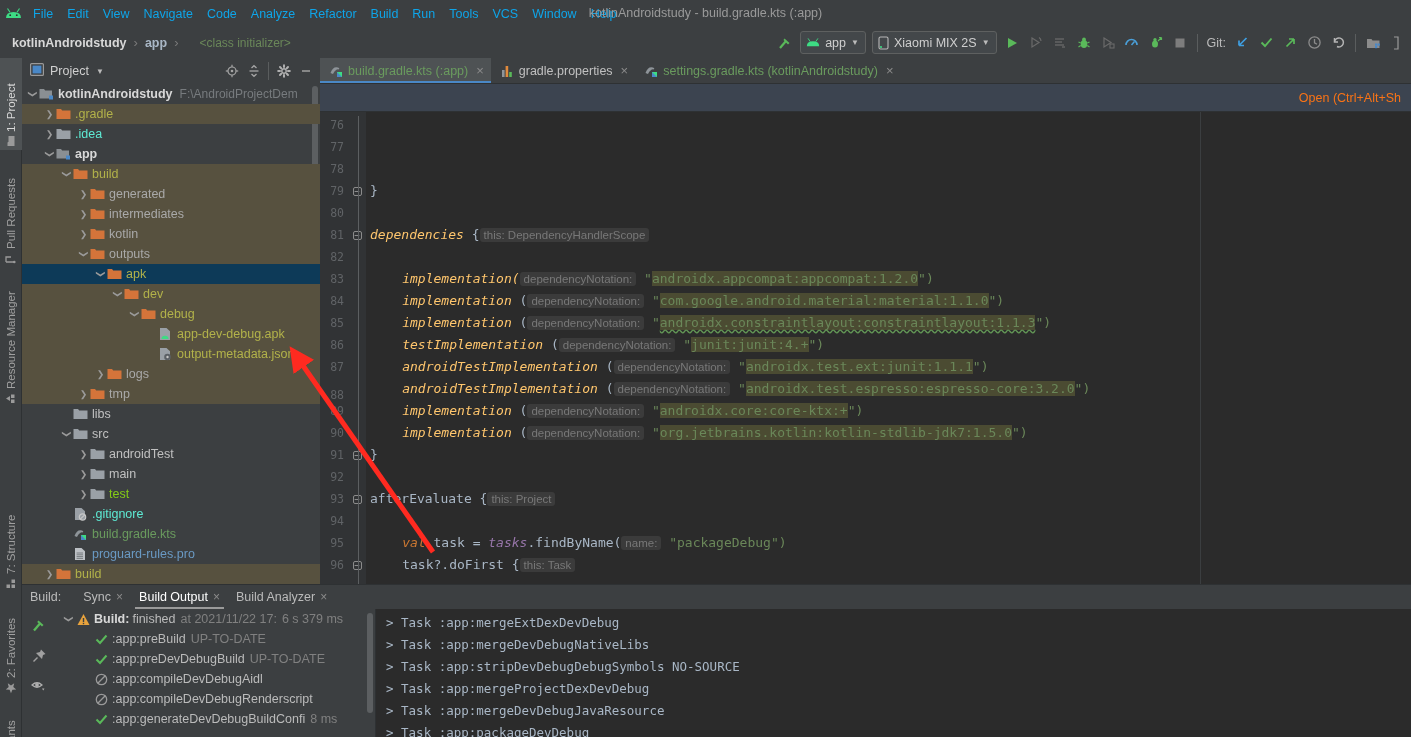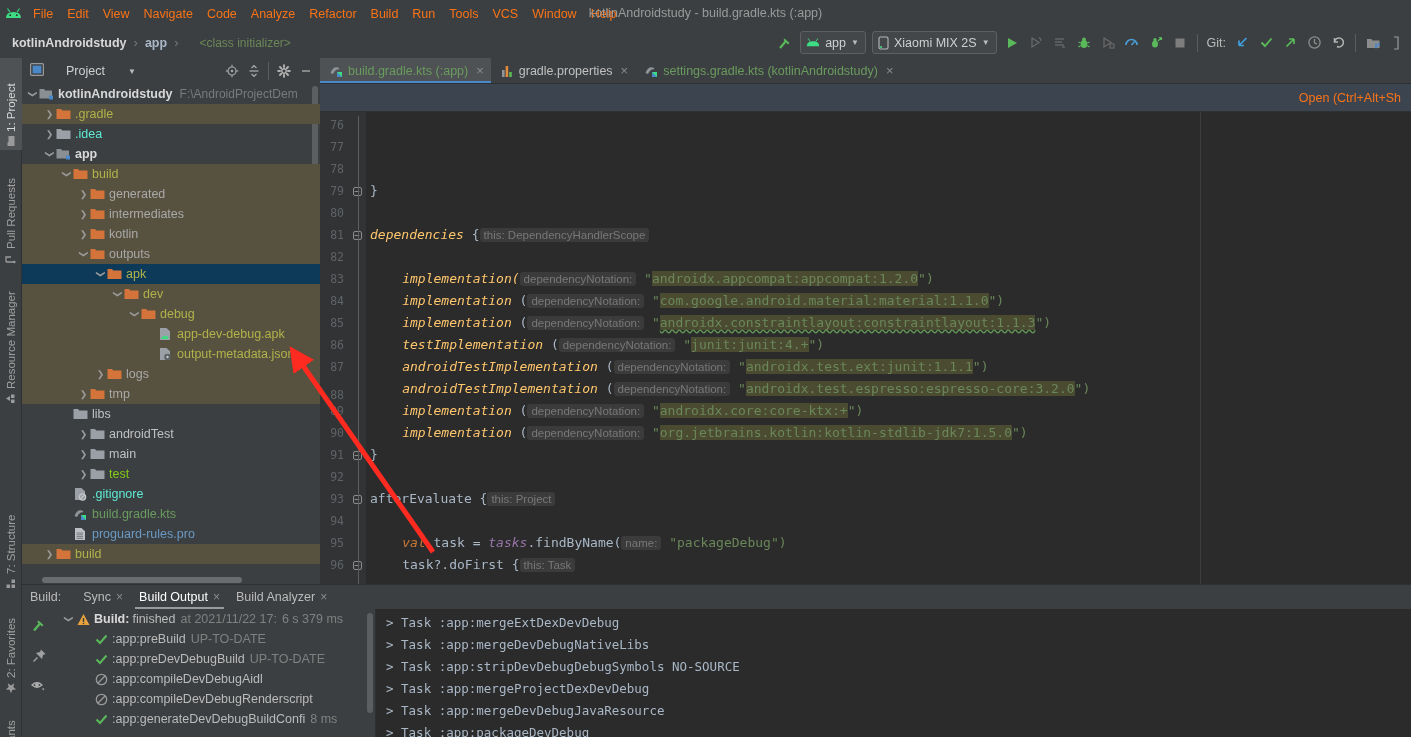--- a/index.html
+++ b/index.html
@@ -13,21 +13,21 @@
   }
   #app { position: relative; width: 1411px; height: 737px; }
 
   
   .menubar {
     position: absolute; left: 0; top: 0; width: 1411px; height: 27px;
     background: #3c3f41; display: flex; align-items: center;
   }
   .android-logo { width: 26px; height: 27px; display:flex; align-items:center; justify-content:center; }
   .menu-item {
-    padding: 3px 7px; font-size: 12.5px; color: #f97316;
+    padding: 3px 7px; font-size: 12.5px; color: #0ea5e9;
     white-space: nowrap; cursor: default;
   }
   .win-title {
     position: absolute; left: 0; top: 0; width: 1411px; height: 27px;
     line-height: 27px; text-align: center; color: #9a9a9a; font-size: 12.5px;
     pointer-events: none;
   }
 
   
   .toolbar {
@@ -69,21 +69,21 @@
   .stripe-item.active { background: #4e5254; color: #d8d8d8; }
   .stripe-ico { font-size: 10px; line-height: 1; }
 
   
   .proj-panel {
     position: absolute; left: 22px; top: 58px; width: 298px; height: 526px;
     background: #3c3f41; display: flex; flex-direction: column;
   }
   .proj-header {
     height: 26px; display: flex; align-items: center; padding: 0 4px 0 8px;
-    background: #3c3f41; flex: 0 0 26px; gap: 16px;
+    background: #3c3f41; flex: 0 0 26px;
   }
   .proj-title { font-size: 12.5px; color: #d0d0d0; padding-left: 6px; }
   .proj-hdr-actions { margin-left: auto; display: flex; align-items: center; gap: 1px; }
   .hdr-btn { width: 21px; height: 21px; display:flex; align-items:center; justify-content:center; border-radius:3px; cursor:default;}
 
   .tree {
     flex: 1 1 auto; background: #3c3f41; overflow: hidden; position: relative;
     font-size: 12.5px;
   }
   .trow {
@@ -625,20 +625,27 @@
               <path d="M0.5 2 L5 2 L6.2 3.6 L14.5 3.6 L14.5 12 L0.5 12 Z" fill="#d4743a"></path>
             </svg></span>
           <span class="tlabel" style="color: rgb(169, 169, 169);">tmp</span>
         </div>
         <div class="trow" style="padding-left: 38px;">
           <span class="twist"></span>
           <span class="folder-ico"><svg width="15" height="13" viewBox="0 0 15 13">
               <path d="M0.5 2 L5 2 L6.2 3.6 L14.5 3.6 L14.5 12 L0.5 12 Z" fill="#9aa0a6"></path>
             </svg></span>
           <span class="tlabel" style="color: rgb(192, 192, 192);">libs</span>
+        </div>
+        <div class="trow" style="padding-left: 38px;">
+          <span class="twist" style="transform: rotate(90deg);">❯</span>
+          <span class="folder-ico"><svg width="15" height="13" viewBox="0 0 15 13">
+              <path d="M0.5 2 L5 2 L6.2 3.6 L14.5 3.6 L14.5 12 L0.5 12 Z" fill="#9aa0a6"></path>
+            </svg></span>
+          <span class="tlabel" style="color: rgb(192, 192, 192);">src</span>
         </div>
         <div class="trow" style="padding-left: 55px;">
           <span class="twist">❯</span>
           <span class="folder-ico"><svg width="15" height="13" viewBox="0 0 15 13">
               <path d="M0.5 2 L5 2 L6.2 3.6 L14.5 3.6 L14.5 12 L0.5 12 Z" fill="#9aa0a6"></path>
             </svg></span>
           <span class="tlabel" style="color: rgb(192, 192, 192);">androidTest</span>
         </div>
         <div class="trow" style="padding-left: 55px;">
           <span class="twist">❯</span>

